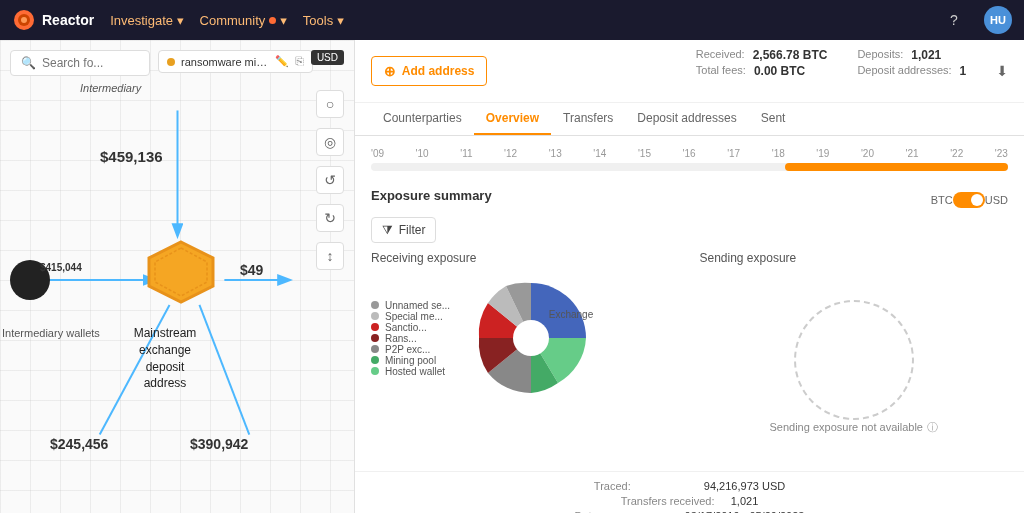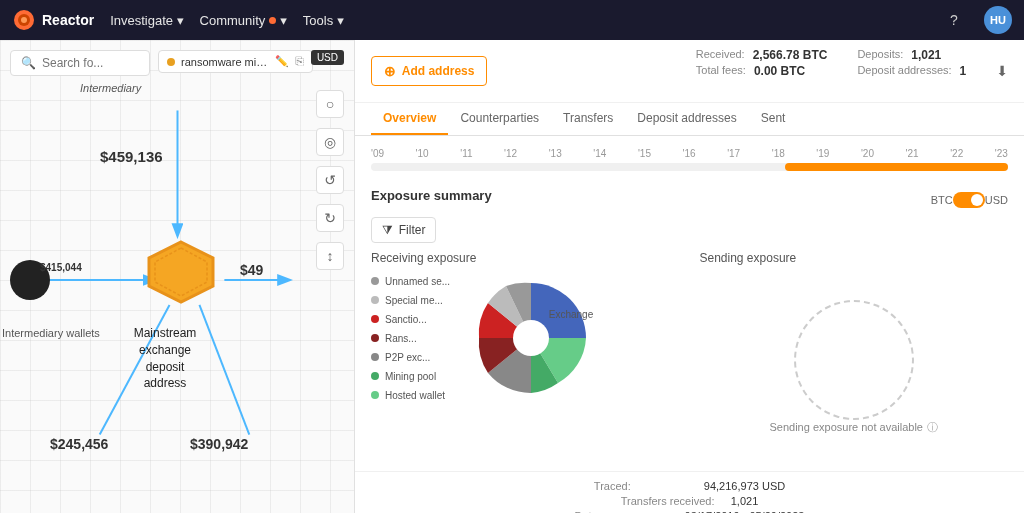--- a/index.html
+++ b/index.html
@@ -6,21 +6,21 @@
     body { font-family: -apple-system, BlinkMacSystemFont, 'Segoe UI', sans-serif; background: #f5f5f5; overflow: hidden; width: 1024px; height: 513px; }
 
     
     .navbar {
       display: flex; align-items: center; height: 40px;
       background: #1a1a2e; padding: 0 12px; gap: 16px;
     }
     .navbar-logo { display: flex; align-items: center; gap: 6px; }
     .navbar-logo-icon { width: 24px; height: 24px; }
     .navbar-brand { color: #fff; font-size: 14px; font-weight: 600; }
-    .navbar-item { color: #e5e5e5; font-size: 13px; display: flex; align-items: center; gap: 4px; cursor: pointer; }
+    .navbar-item { color: #fdba74; font-size: 13px; display: flex; align-items: center; gap: 4px; cursor: pointer; }
     .navbar-dot { width: 7px; height: 7px; background: #ff6b35; border-radius: 50%; }
     .navbar-spacer { flex: 1; }
     .navbar-icon-btn {
       width: 28px; height: 28px; border-radius: 50%; background: transparent;
       border: none; color: #ccc; cursor: pointer; display: flex; align-items: center; justify-content: center; font-size: 14px;
     }
     .navbar-avatar {
       width: 28px; height: 28px; border-radius: 50%; background: #4a90d9;
       color: #fff; font-size: 11px; font-weight: 700; display: flex; align-items: center; justify-content: center;
     }
@@ -163,21 +163,21 @@
 
     
     .charts-row {
       display: flex; padding: 0 16px 10px; gap: 20px; flex: 1; min-height: 220px;
     }
     .chart-container { flex: 1; display: flex; flex-direction: column; align-items: center; }
     .chart-title { font-size: 12px; color: #555; margin-bottom: 8px; align-self: flex-start; }
 
     
     .pie-wrapper { position: relative; display: flex; align-items: center; gap: 16px; width: 100%; }
-    .pie-legend { display: flex; flex-direction: column; gap: 8px; }
+    .pie-legend { display: flex; flex-direction: column; gap: 0; }
     .legend-item { display: flex; align-items: center; gap: 6px; font-size: 10px; color: #555; }
     .legend-dot { width: 8px; height: 8px; border-radius: 50%; flex-shrink: 0; }
 
     
     .dashed-circle {
       width: 120px; height: 120px; border: 2px dashed #ccc; border-radius: 50%;
       display: flex; align-items: center; justify-content: center;
       margin: 0 auto;
     }
     .not-available { font-size: 11px; color: #888; text-align: center; display: flex; align-items: center; gap: 4px; }
@@ -334,22 +334,22 @@
         </div>
         <div style="display:flex;gap:8px;">
           <span class="stat-label">Deposit addresses:</span>
           <span class="stat-value">1</span>
         </div>
       </div>
       <button style="background:none;border:none;cursor:pointer;font-size:14px;color:#666;align-self:center;">⬇</button>
     </div>
 
     <div class="tabs-row">
+      <div class="tab">Counterparties</div>
       <div class="tab active">Overview</div>
-      <div class="tab">Counterparties</div>
       <div class="tab">Transfers</div>
       <div class="tab">Deposit addresses</div>
       <div class="tab">Sent</div>
     </div>
 
     <div class="timeline-area">
       <div class="timeline-labels">
         <span>'09</span>
           <span>'10</span>
         <span>'11</span>

